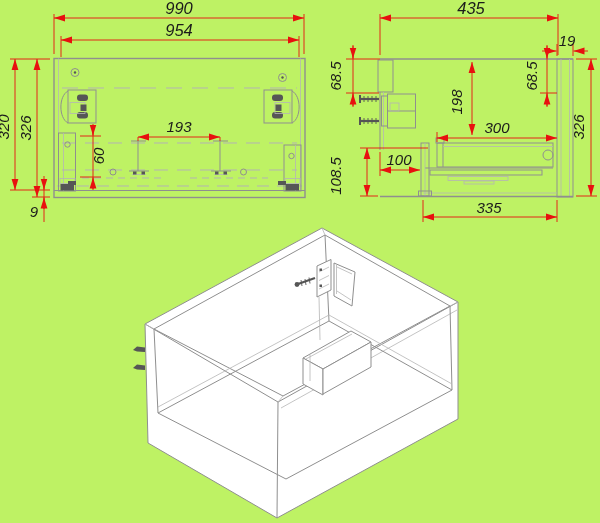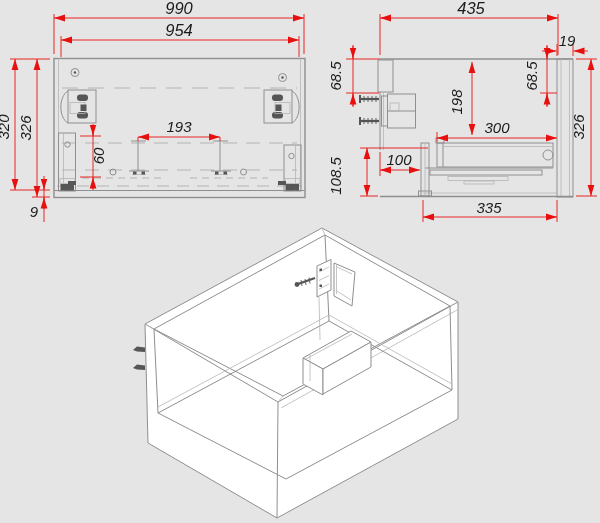--- a/index.html
+++ b/index.html
@@ -1,16 +1,16 @@
 <!DOCTYPE html>
 <html><head>
 <meta charset="utf-8">
 <style>
   html,body{margin:0;padding:0;background:#ffffff;}
-  .stage{position:relative;width:600px;height:523px;background:#e5e5e5;overflow:hidden;text-align:center;}
+  .stage{position:relative;width:600px;height:523px;background:#bef264;overflow:hidden;text-align:center;}
   svg{display:block;}
   .g{stroke:#8f8f8f;stroke-width:1.4;fill:none;}
   .g1{stroke:#8f8f8f;stroke-width:1;fill:none;}
   .gt{stroke:#b5b5b5;stroke-width:.8;fill:none;}
   .gd{stroke:#b3b3b3;stroke-width:1;fill:none;}
   .hw{fill:#565656;stroke:none;}
   .hwl{stroke:#555;fill:none;}
   .wh{fill:#ffffff;}
   .r{stroke:#e8100f;stroke-width:.9;fill:none;}
   .dim{font-family:"Liberation Sans",sans-serif;font-style:italic;font-size:15px;fill:#1b1b1b;text-anchor:middle;}

